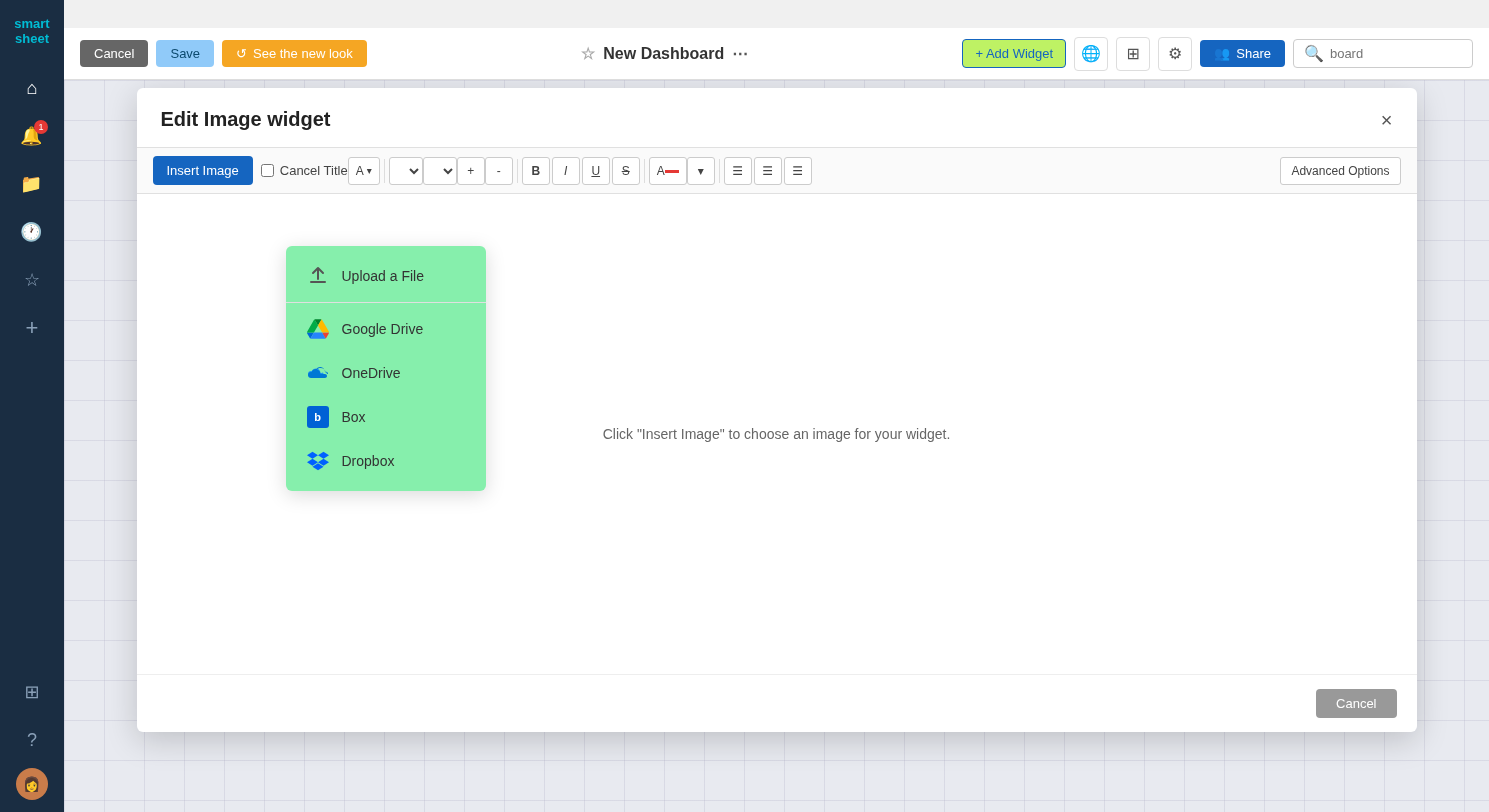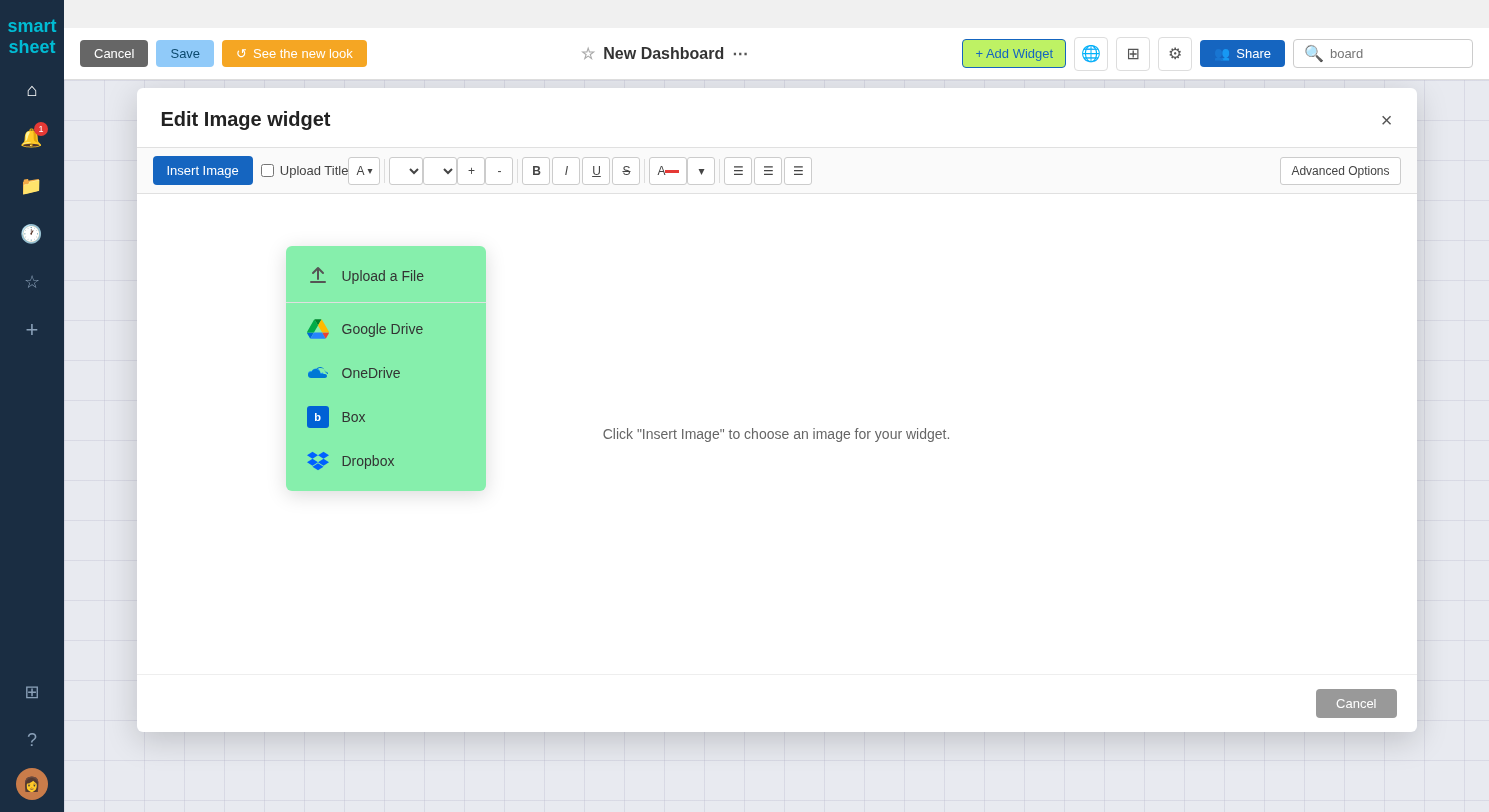--- a/index.html
+++ b/index.html
@@ -12,23 +12,23 @@
       display: flex;
       flex-direction: column;
       align-items: center;
       padding: 12px 0;
       gap: 8px;
       flex-shrink: 0;
       height: 812px;
     }
     .sidebar-logo {
       color: white;
-      font-size: 18px;
+      font-size: 13px;
       font-weight: 600;
-      margin-bottom: 0;
+      margin-bottom: 10px;
       text-align: center;
       padding: 4px;
     }
     .sidebar-logo span { color: #00bcd4; }
     .sidebar-icon {
       width: 40px;
       height: 40px;
       display: flex;
       align-items: center;
       justify-content: center;
@@ -481,21 +481,21 @@
         <div class="modal-header">
           <h2 class="modal-title">Edit Image widget</h2>
           <button class="modal-close">×</button>
         </div>
 
         <div class="toolbar">
           <button class="btn-insert-image">Insert Image</button>
 
           <div class="toolbar-checkbox-group">
             <input type="checkbox" style="">
-            <label>Upload Title</label>
+            <label>Cancel Title</label>
           </div>
 
           <button class="toolbar-btn" style="gap:3px;">
             <span>A</span>
             <span style="font-size:10px;">▾</span>
           </button>
 
           <div class="toolbar-separator"></div>
 
           <div class="toolbar-font-group">

